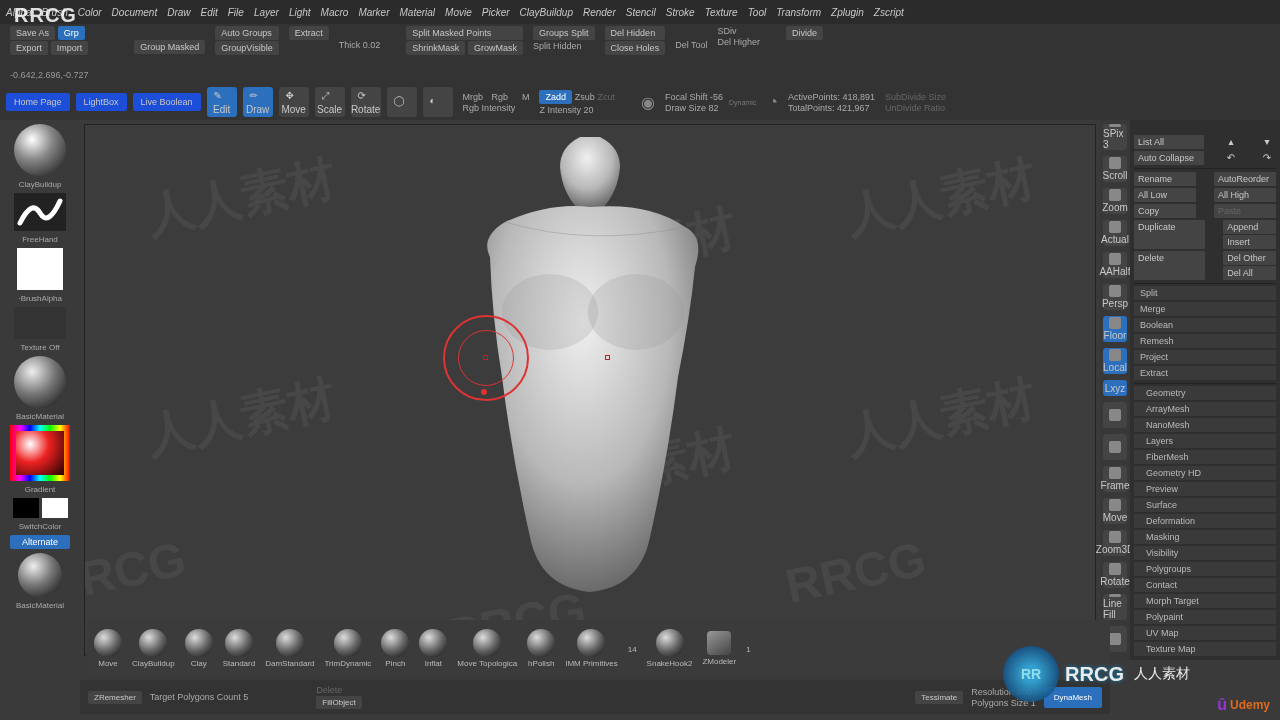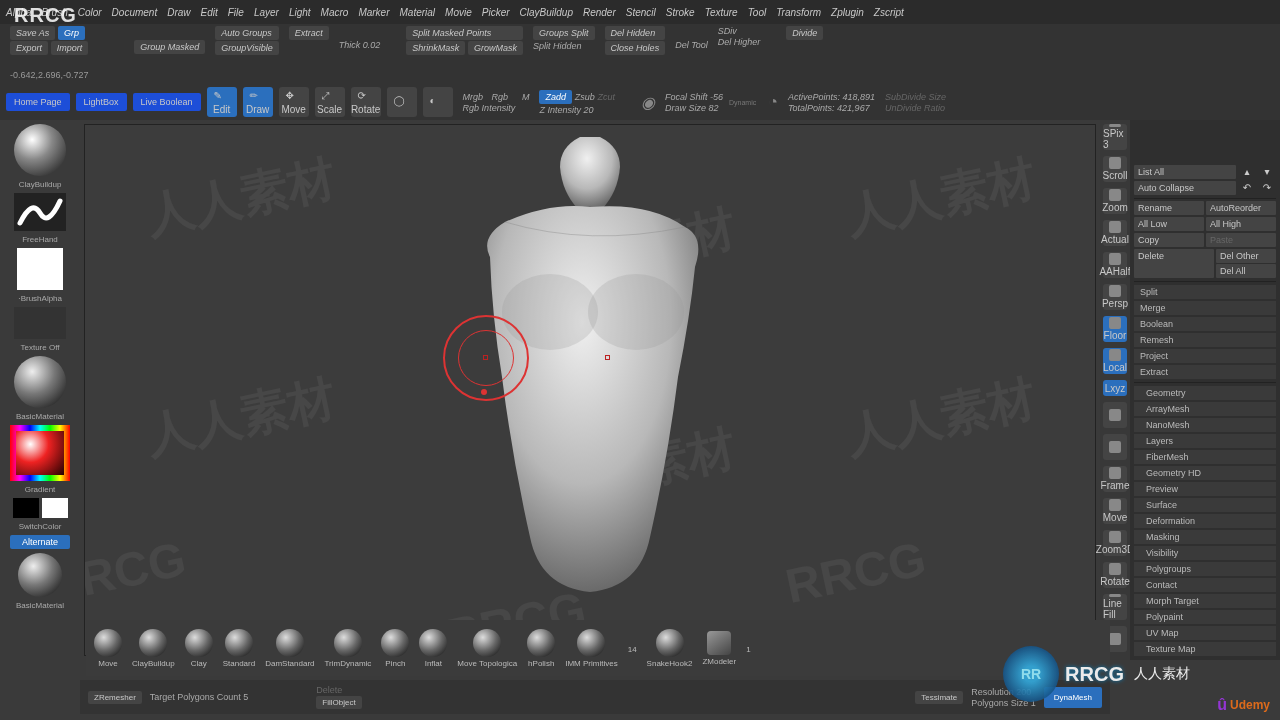--- a/index.html
+++ b/index.html
@@ -56,21 +56,21 @@
 .rrcg-logo { position:absolute; top:4px; left:14px; font-size:20px; font-weight:bold; color:#fff; opacity:0.85; font-family: sans-serif; letter-spacing:1px;}
 
 
 .rightnav { width: 30px; background: #383838; display: flex; flex-direction: column; align-items: center; padding: 4px 0; gap: 6px; }
 .navbtn { width: 24px; height: 26px; background: #444; border-radius: 3px; font-size: 7px; display:flex; flex-direction:column; align-items:center; justify-content:center; cursor: pointer;}
 .navbtn.on { background:#2b6fbd; }
 .navbtn .dot { width:12px; height:12px; background:#888; border-radius:2px; margin-bottom:1px; }
 
 
 .rightpanel { width: 150px; background: #2f2f2f; display: flex; flex-direction: column; padding: 4px; gap: 2px; overflow:hidden;}
-.rp-row { display: flex; gap: 2px; }
+.rp-row { display: flex; gap: 18px; }
 .rp-btn { flex:1; background: #444; padding: 2px 4px; font-size: 9px; border-radius: 1px; cursor:pointer; text-align:left; }
 .rp-hdr { background: #3a3a3a; padding: 2px 6px; font-size: 9px; color:#bbb; cursor:pointer; }
 .hr { height:1px; background:#222; margin:1px 0; }
 .tiny-arr { width:18px; height:13px; display:flex; align-items:center; justify-content:center; color:#ccc; }
 
 
 .shelf { position:absolute; bottom:44px; left:86px; right:170px; height:56px; background:#3b3b3b; display:flex; align-items:center; gap:10px; padding:0 8px;}
 .shelfbrush { display:flex; flex-direction:column; align-items:center; cursor:pointer; }
 .bball { width:28px; height:28px; border-radius:50%; background: radial-gradient(circle at 35% 30%, #ddd, #666 50%, #111 95%); }
 .bball.cube { border-radius:4px; width:24px; height:24px; background: linear-gradient(145deg,#999,#444); }
@@ -84,21 +84,21 @@
 
 .udemy { position:absolute; right:10px; bottom:6px; font-size:12px; color:#f97316; font-weight:bold; opacity:.85; display:flex; align-items:center; gap:3px;}
 .udemy::before { content:"û"; color:#a435f0; font-size:16px; font-weight:bold; }
 
 
 .rrcg-br { position:absolute; right:90px; bottom:18px; display:flex; align-items:center; gap:6px; opacity:.9;}
 .rrcg-br .circ { width:56px; height:56px; border-radius:50%; background: radial-gradient(circle,#3ad 20%,#147 80%); display:flex; align-items:center; justify-content:center; font-size:14px; font-weight:bold; color:#9ef;text-align:right;}
 .rrcg-br .txt { font-size:20px; font-weight:bold; color:#fff; text-shadow:0 0 4px #08c;}
 
 
-.grp2 { display:flex; flex-direction:column; gap:1px; margin-left:4px;font-style:italic; }
+.grp2 { display:flex; flex-direction:column; gap:1px; margin-left:4px; }
 .spacer { flex:1; }
 </style>
 </head>
 <body>
 
 <div class="rrcg-logo">RRCG</div>
 
 <div class="menubar">
   <span>Alpha</span>
   <span>Brush</span>
@@ -415,20 +415,27 @@
         <span class="rp-btn">AutoReorder</span>
       </div>
     <div class="rp-row">
         <span class="rp-btn">All Low</span>
         <span class="rp-btn">All High</span>
       </div>
     <div class="rp-row">
         <span class="rp-btn">Copy</span>
         <span class="rp-btn" style="color:#666">Paste</span>
       </div>
+    <div class="rp-row">
+        <span class="rp-btn" style="flex:1.2">Duplicate</span>
+      <div style="flex:1;display:flex;flex-direction:column;gap:1px">
+        <span class="rp-btn">Append</span>
+        <span class="rp-btn">Insert</span>
+      </div>
+    </div>
     <div class="rp-row">
         <span class="rp-btn" style="flex:1.2">Delete</span>
       <div style="flex:1;display:flex;flex-direction:column;gap:1px">
         <span class="rp-btn">Del Other</span>
         <span class="rp-btn">Del All</span>
       </div>
     </div>
     <div class="hr"></div>
     <span class="rp-hdr">Split</span>
     <span class="rp-hdr">Merge</span>

